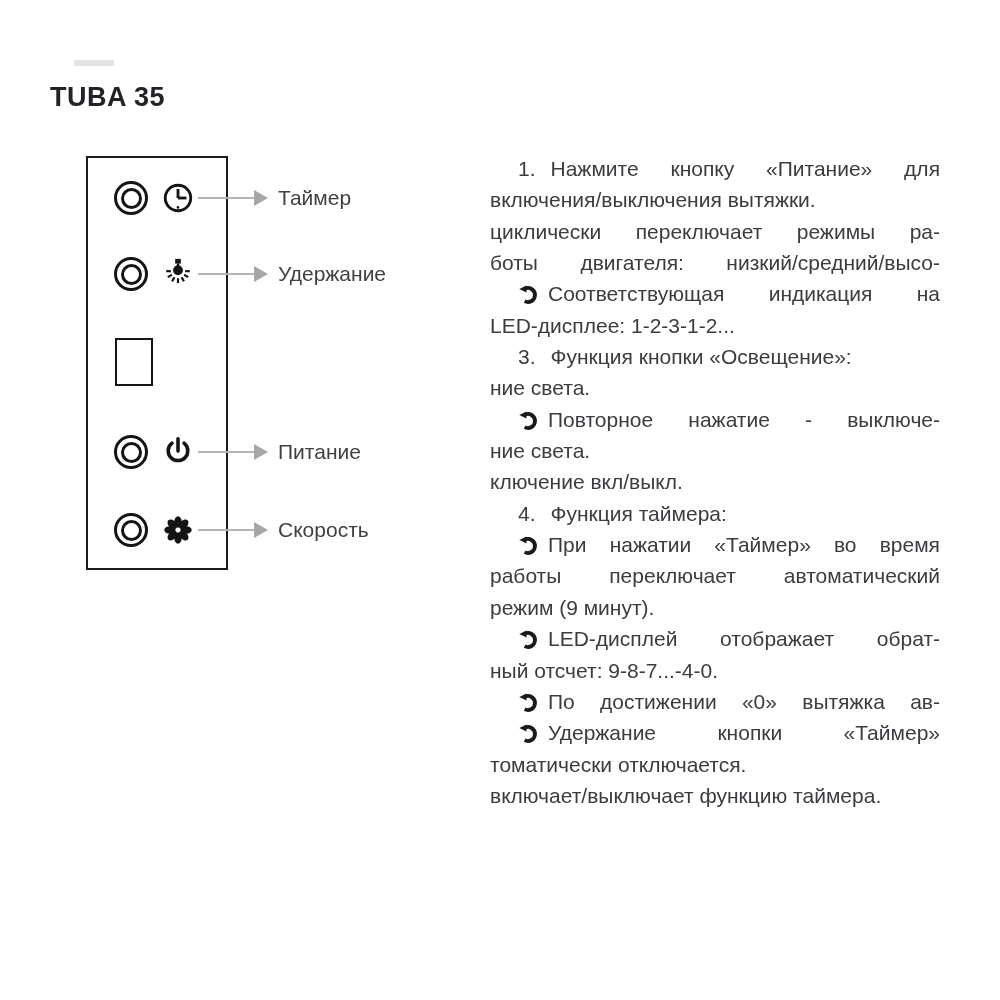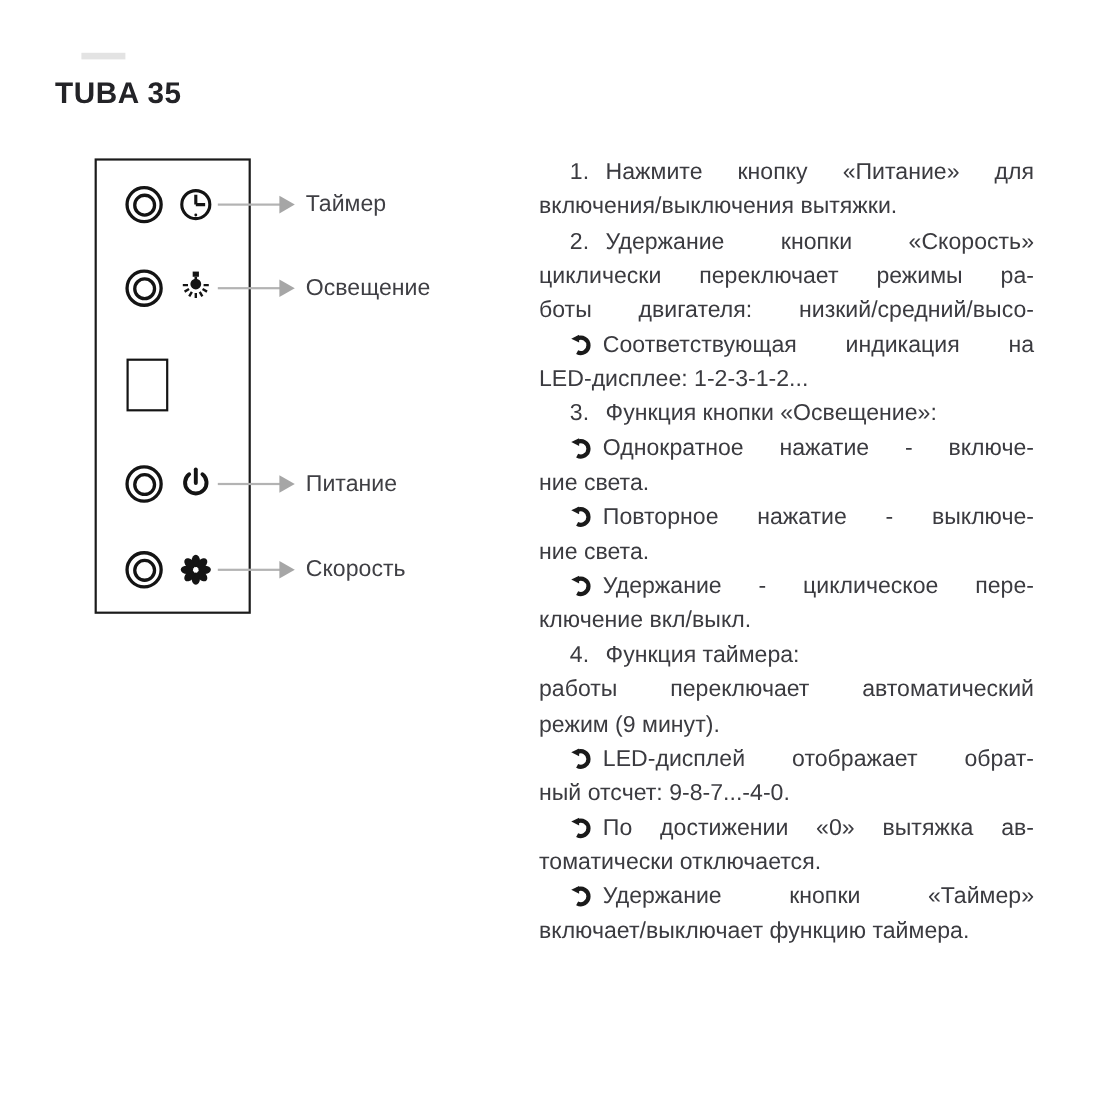--- a/index.html
+++ b/index.html
@@ -3,21 +3,21 @@
 <meta charset="utf-8">
 <style>
   :root{
     --bg:#ffffff; --text:#3b3b40; --title:#232327; --border:#1b1b1b;
     --icon:#141414; --arrow:#a6a6a6; --label:#3f3f44;
   }
   *{margin:0;padding:0;box-sizing:border-box;}
   html,body{width:1000px;height:1000px;}
   body{background:var(--bg);font-family:"Liberation Sans","DejaVu Sans",sans-serif;position:relative;overflow:hidden;}
 
-  .page{position:absolute;inset:0;background:var(--bg);}
+  .page{position:absolute;inset:0;background:var(--bg);margin-top:12px;}
 
   .title{position:absolute;left:50px;top:70px;font-size:27px;font-weight:700;
          color:var(--title);letter-spacing:.5px;}
 
   .artifact{position:absolute;left:74px;top:48px;width:40px;height:6px;background:#cccccc;opacity:.55;}
 
   
   .diagram{position:absolute;left:86px;top:144px;width:340px;height:414px;}
   .panel-box{position:absolute;left:0;top:0;width:142px;height:414px;border:2px solid var(--border);background:#fff;}
   .led{position:absolute;left:29px;top:182px;width:38px;height:48px;border:2px solid var(--icon);background:#fff;}
@@ -97,21 +97,21 @@
                 <path d="M14.2 21.5 L11.7 25.8"></path>
                 <path d="M11.5 18.8 L7.2 21.3"></path>
                 <path d="M10.5 15 L5.5 15"></path>
               </g>
             </svg>
           </div>
     <div class="arrow">
       <div class="ar-line"></div>
       <div class="ar-head"></div>
     </div>
-    <div class="plabel">Освещение</div>
+    <div class="plabel">Удержание</div>
   </div>
 
   <div class="prow">
     <div class="btn-outer">
       <div class="btn-inner"></div>
     </div>
     <div class="icon-slot">
             <svg width="32" height="32" viewBox="0 0 36 36">
               <path d="M18 3 V 17" stroke="#141414" stroke-width="4" stroke-linecap="round" fill="none"></path>
               <path d="M11.2 8 A 11 11 0 1 0 24.8 8" fill="none" stroke="#141414" stroke-width="4" stroke-linecap="round"></path>
@@ -148,57 +148,52 @@
       <div class="ar-head"></div>
     </div>
     <div class="plabel">Скорость</div>
   </div>
 </div>
   </div>
 
   <div class="textcol">
       <div class="tline first fill"><span class="num">1.</span>Нажмите кнопку «Питание» для</div>
       <div class="tline">включения/выключения вытяжки.</div>
-      <div class="tline first fill"><span class="num">2.</span>Удержание кнопки «Скорость»</div>
       <div class="tline fill">циклически переключает режимы ра-</div>
       <div class="tline fill">боты двигателя: низкий/средний/высо-</div>
       <div class="tline first fill"><span class="bullet"><svg width="20" height="20" viewBox="0 0 24 24">
             <path d="M8 4.6 A 8.4 8.4 0 1 1 8 19.4" fill="none" stroke="#1a1a1a" stroke-width="4.6"></path>
             <polygon points="10.2,0.5 10.2,8.9 1.6,4.7" fill="#1a1a1a"></polygon>
           </svg></span>Соответствующая индикация на</div>
       <div class="tline">LED-дисплее: 1-2-3-1-2...</div>
       <div class="tline first"><span class="num">3.</span>Функция кнопки «Освещение»:</div>
-      <div class="tline first fill"><span class="bullet"><svg width="20" height="20" viewBox="0 0 24 24">
-            <path d="M8 4.6 A 8.4 8.4 0 1 1 8 19.4" fill="none" stroke="#1a1a1a" stroke-width="4.6"></path>
-            <polygon points="10.2,0.5 10.2,8.9 1.6,4.7" fill="#1a1a1a"></polygon>
-          </svg></span>Однократное нажатие - включе-</div>
       <div class="tline">ние света.</div>
       <div class="tline first fill"><span class="bullet"><svg width="20" height="20" viewBox="0 0 24 24">
             <path d="M8 4.6 A 8.4 8.4 0 1 1 8 19.4" fill="none" stroke="#1a1a1a" stroke-width="4.6"></path>
             <polygon points="10.2,0.5 10.2,8.9 1.6,4.7" fill="#1a1a1a"></polygon>
           </svg></span>Повторное нажатие - выключе-</div>
       <div class="tline">ние света.</div>
+      <div class="tline">ключение вкл/выкл.</div>
+      <div class="tline first"><span class="num">4.</span>Функция таймера:</div>
       <div class="tline first fill"><span class="bullet"><svg width="20" height="20" viewBox="0 0 24 24">
             <path d="M8 4.6 A 8.4 8.4 0 1 1 8 19.4" fill="none" stroke="#1a1a1a" stroke-width="4.6"></path>
             <polygon points="10.2,0.5 10.2,8.9 1.6,4.7" fill="#1a1a1a"></polygon>
-          </svg></span>Удержание - циклическое пере-</div>
-      <div class="tline">ключение вкл/выкл.</div>
-      <div class="tline first"><span class="num">4.</span>Функция таймера:</div>
+          </svg></span>При нажатии «Таймер» во время</div>
       <div class="tline fill">работы переключает автоматический</div>
       <div class="tline">режим (9 минут).</div>
       <div class="tline first fill"><span class="bullet"><svg width="20" height="20" viewBox="0 0 24 24">
             <path d="M8 4.6 A 8.4 8.4 0 1 1 8 19.4" fill="none" stroke="#1a1a1a" stroke-width="4.6"></path>
             <polygon points="10.2,0.5 10.2,8.9 1.6,4.7" fill="#1a1a1a"></polygon>
           </svg></span>LED-дисплей отображает обрат-</div>
       <div class="tline">ный отсчет: 9-8-7...-4-0.</div>
       <div class="tline first fill"><span class="bullet"><svg width="20" height="20" viewBox="0 0 24 24">
             <path d="M8 4.6 A 8.4 8.4 0 1 1 8 19.4" fill="none" stroke="#1a1a1a" stroke-width="4.6"></path>
             <polygon points="10.2,0.5 10.2,8.9 1.6,4.7" fill="#1a1a1a"></polygon>
           </svg></span>По достижении «0» вытяжка ав-</div>
-      <div class="tline">томатически отключается.</div>
       <div class="tline first fill"><span class="bullet"><svg width="20" height="20" viewBox="0 0 24 24">
             <path d="M8 4.6 A 8.4 8.4 0 1 1 8 19.4" fill="none" stroke="#1a1a1a" stroke-width="4.6"></path>
             <polygon points="10.2,0.5 10.2,8.9 1.6,4.7" fill="#1a1a1a"></polygon>
           </svg></span>Удержание кнопки «Таймер»</div>
+      <div class="tline">томатически отключается.</div>
       <div class="tline">включает/выключает функцию таймера.</div>
     </div>
 
 </div>
 
 </body></html>

